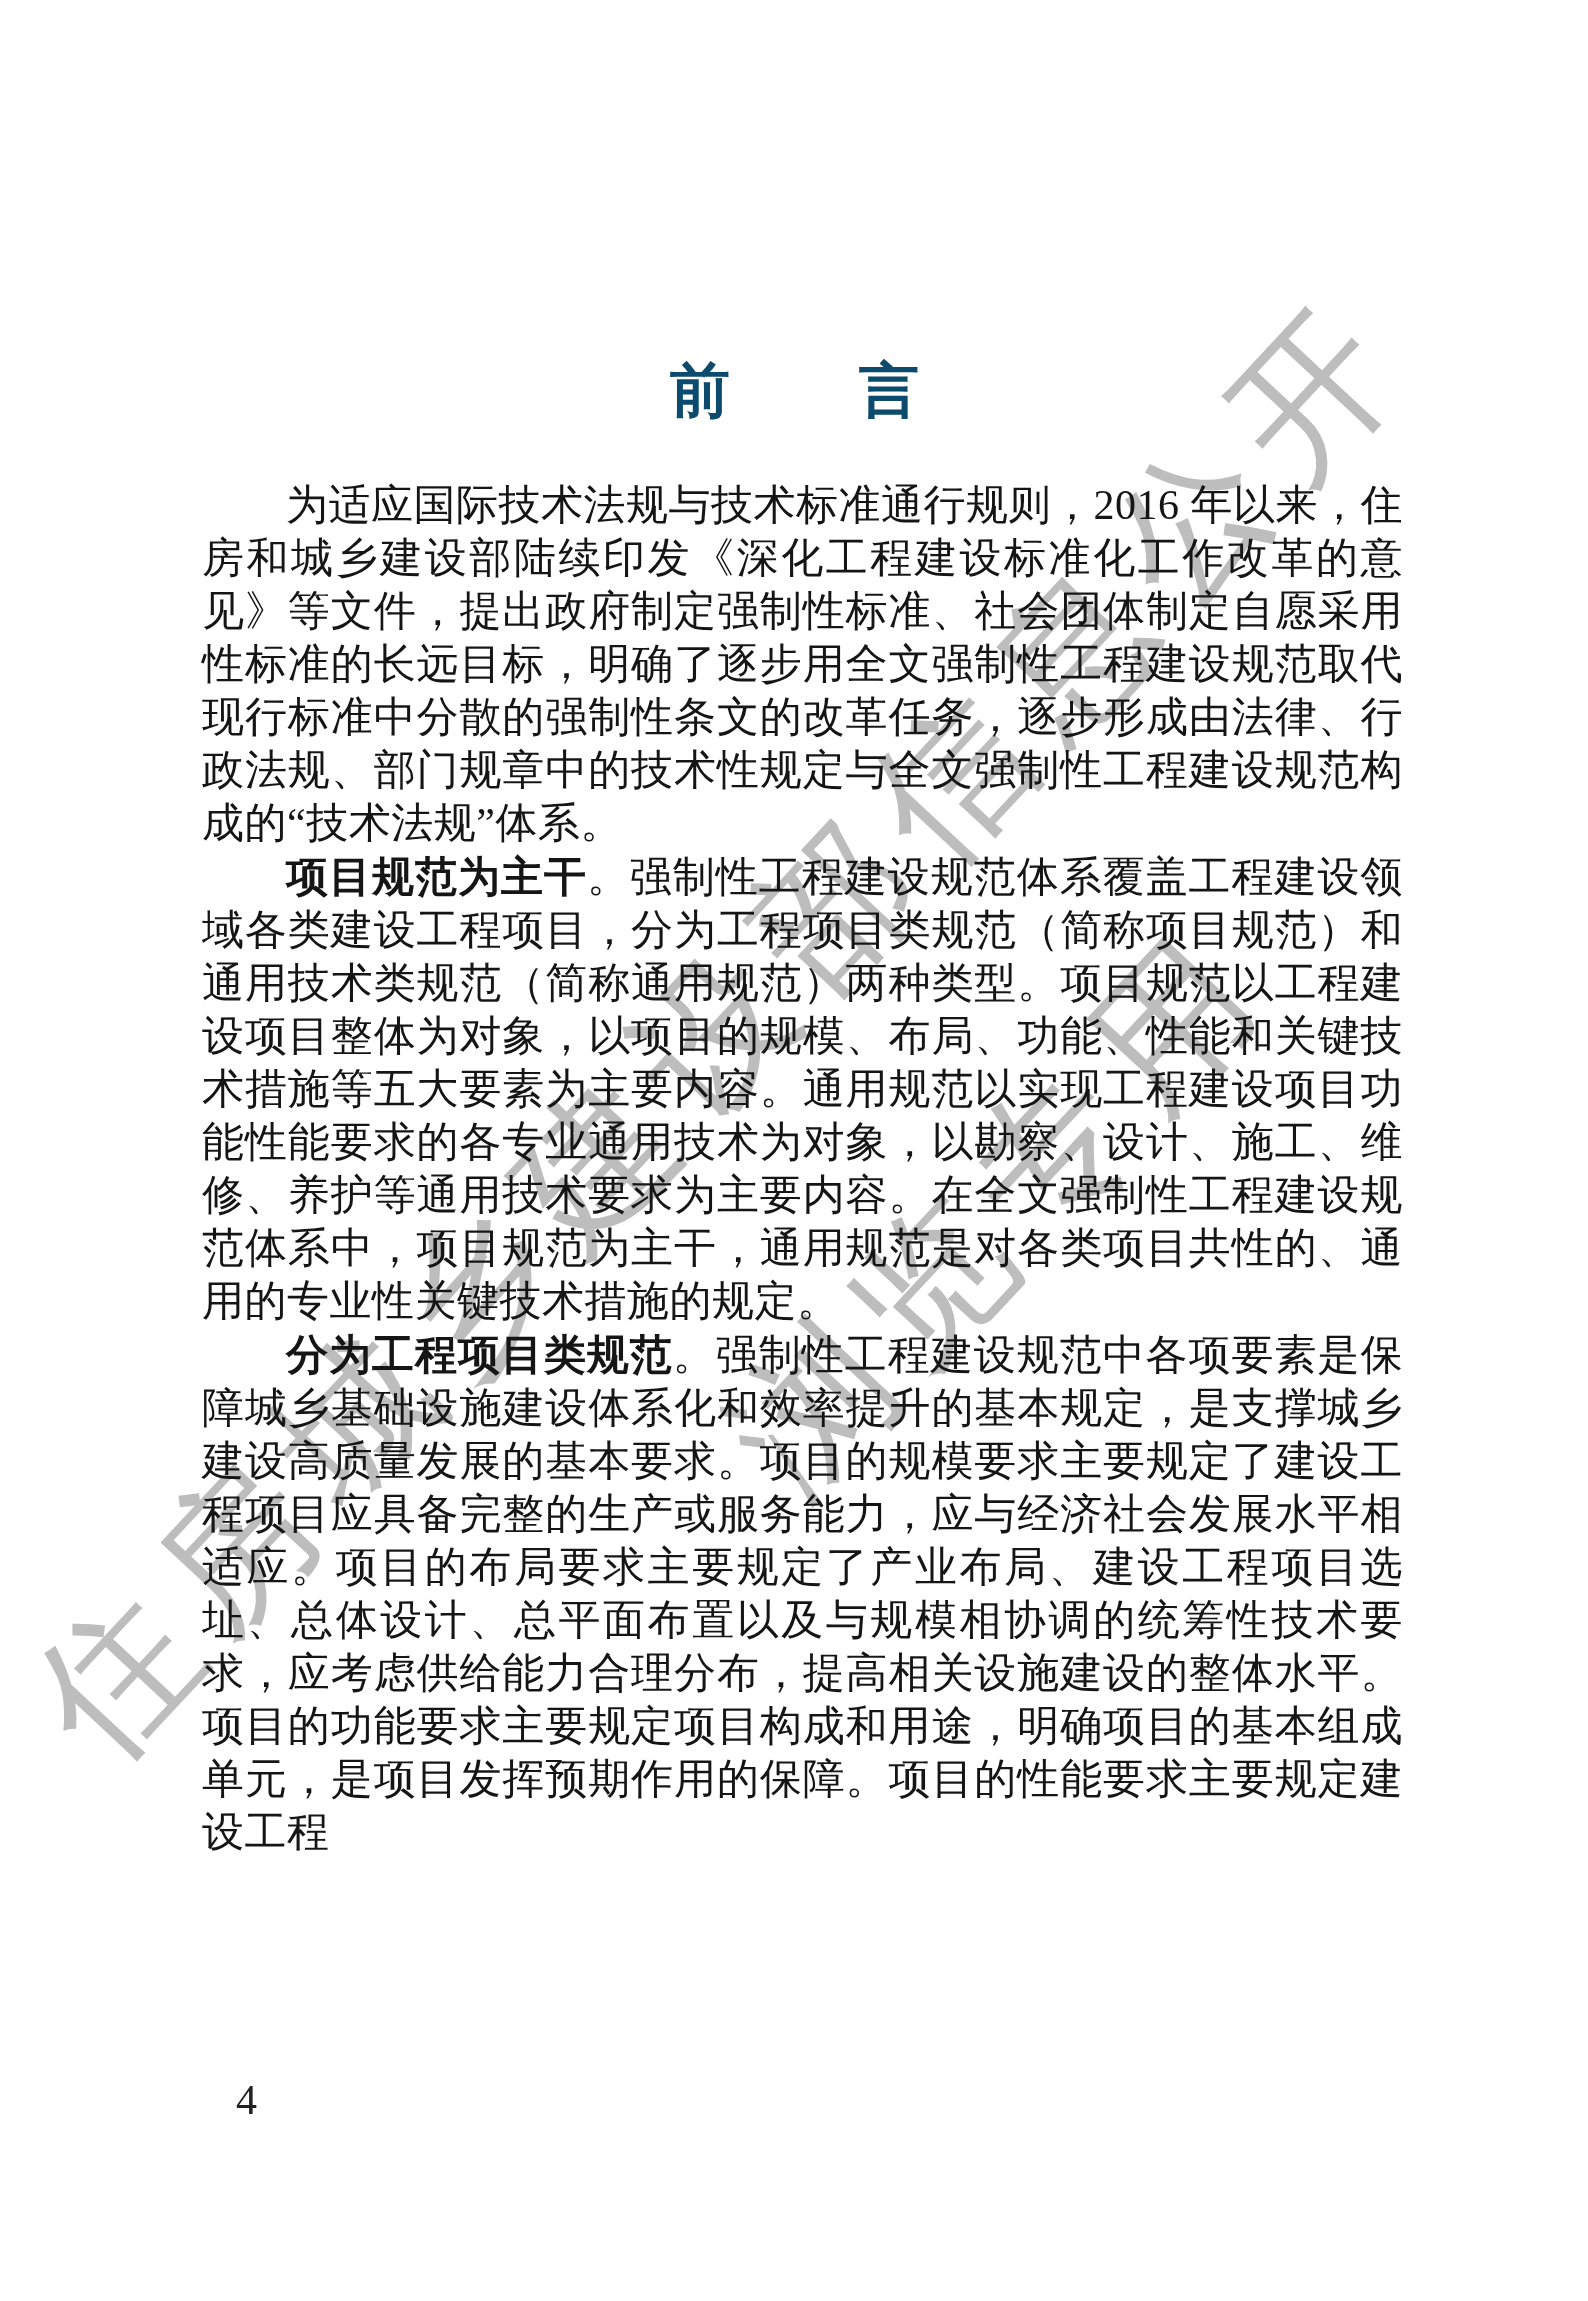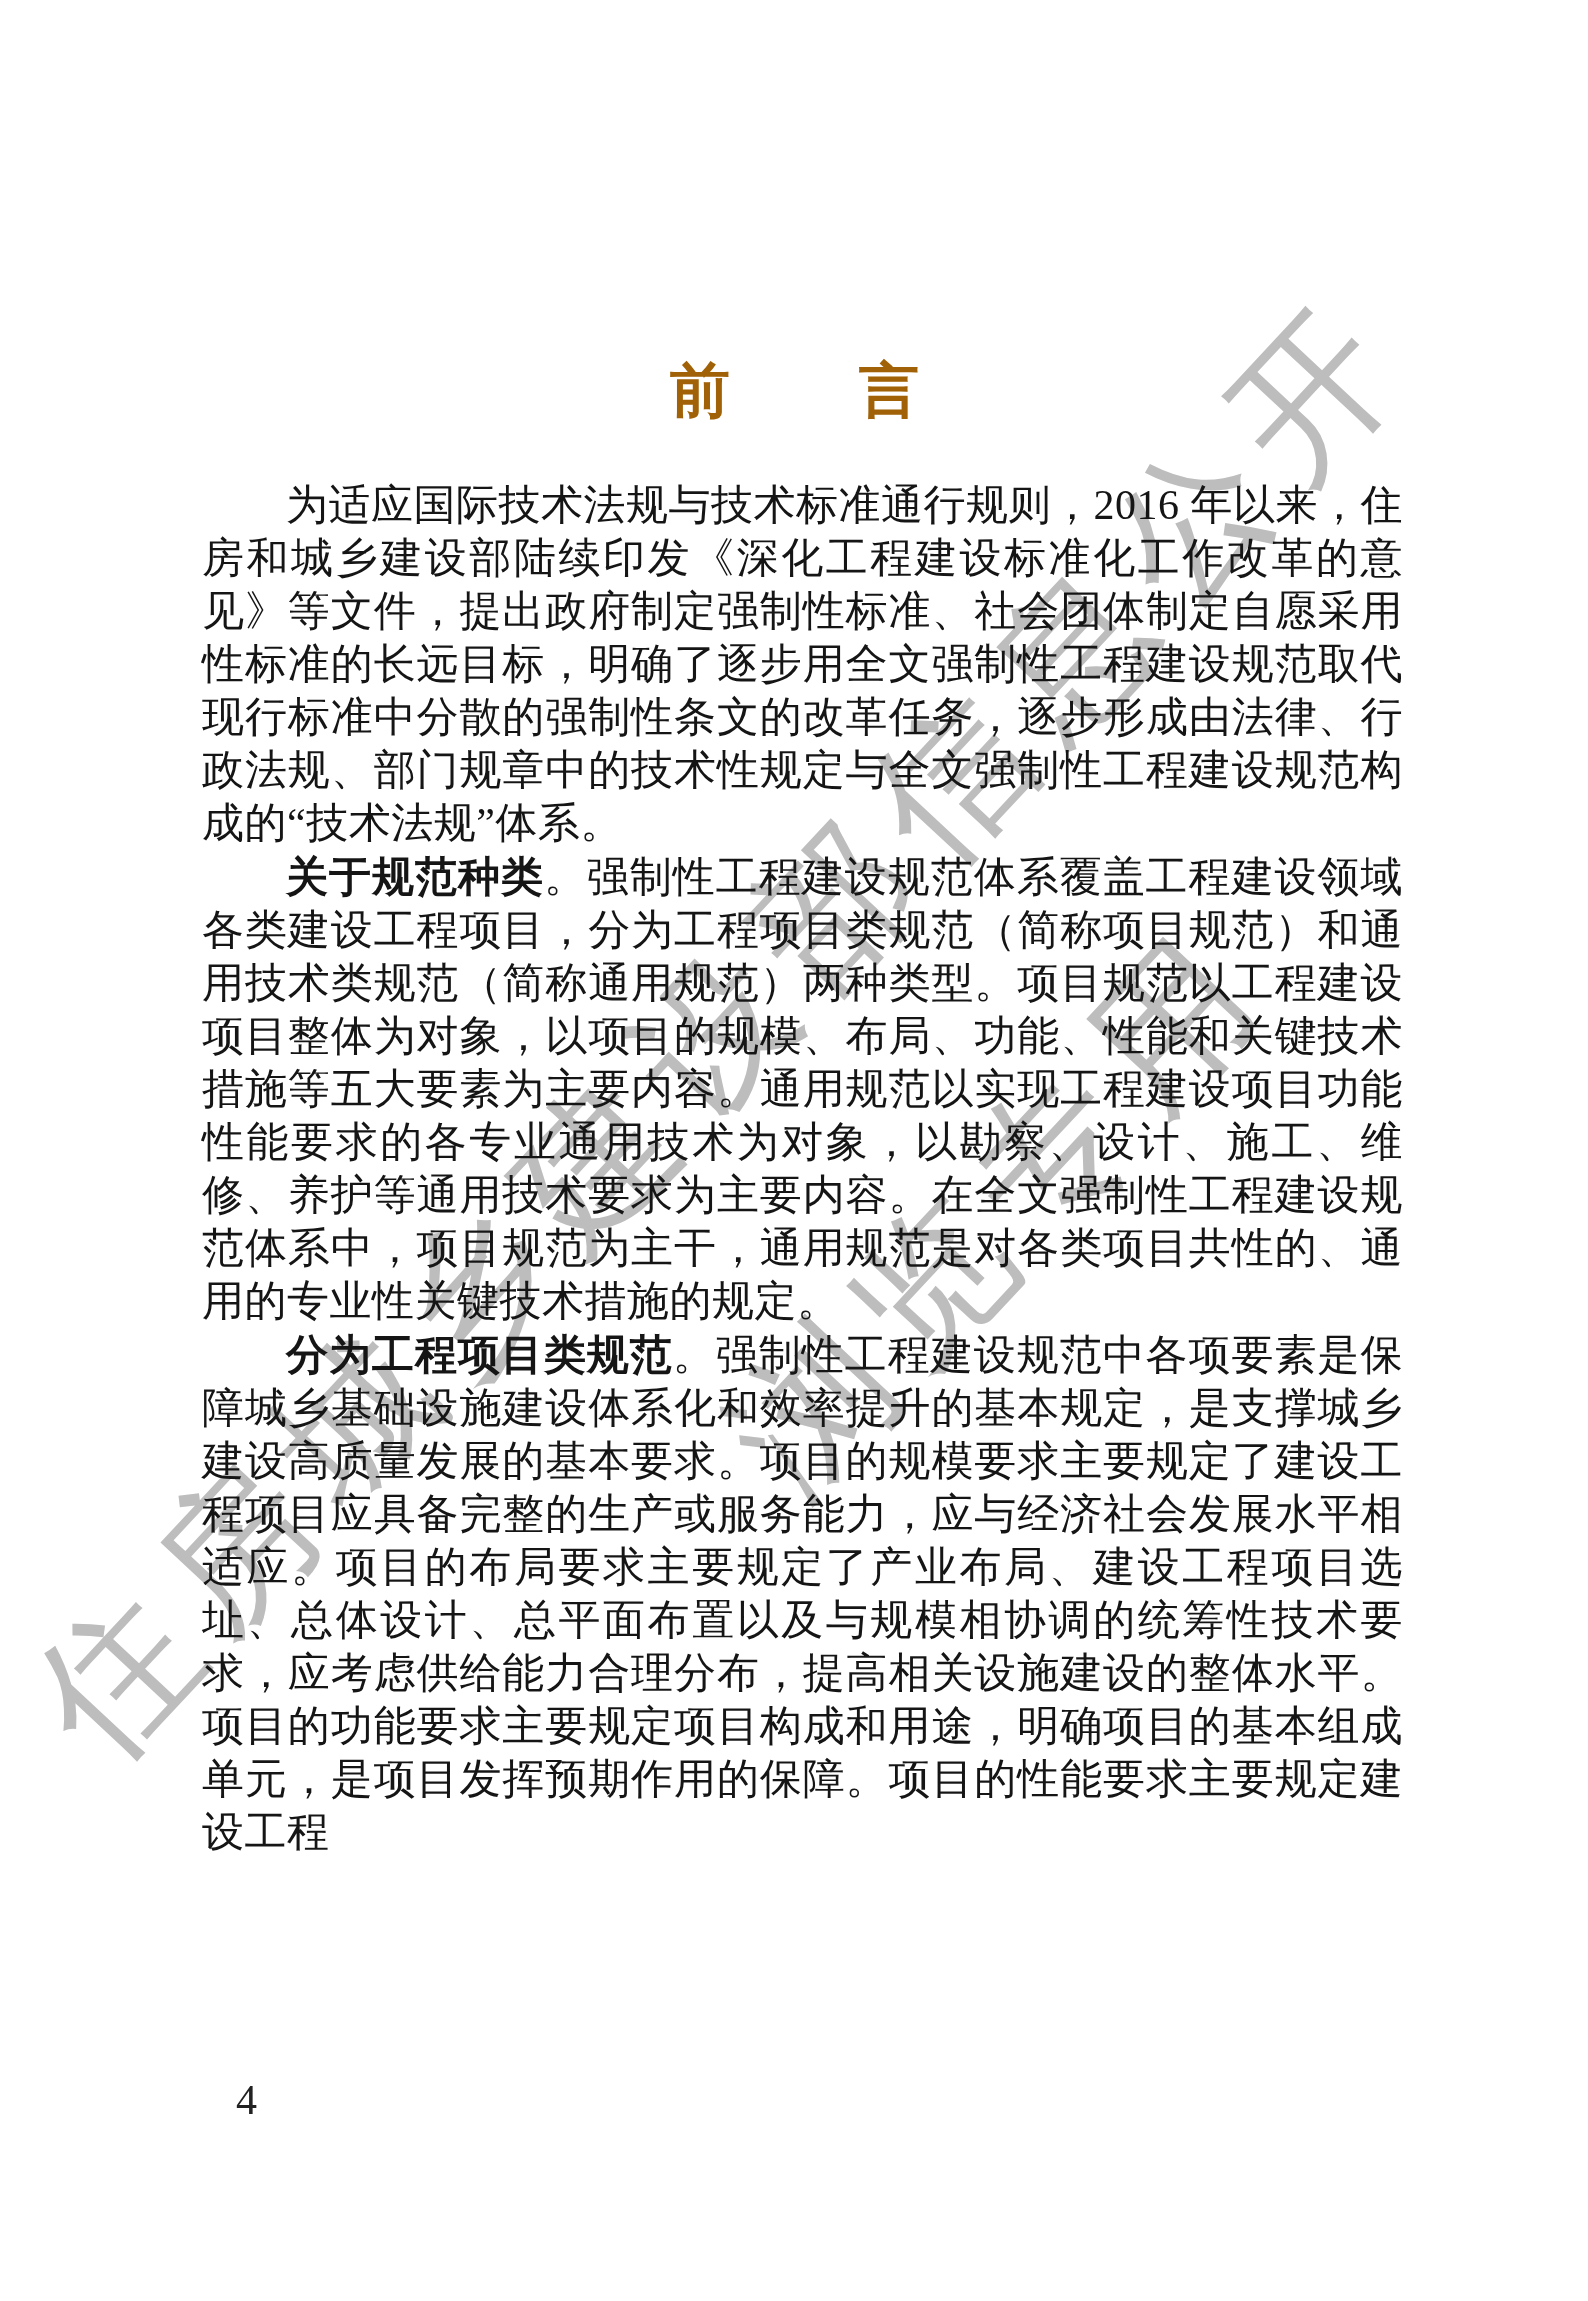--- a/index.html
+++ b/index.html
@@ -41,21 +41,21 @@
   
   .doc-title {
     position: absolute;
     z-index: 2;
     top: 317px;
     left: 0;
     width: 100%;
     text-align: center;
     font-size: 60px;
     font-weight: 700;
-    color: #a16207;
+    color: #0c4a6e;
     letter-spacing: 129px;
     padding-left: 129px;
     box-sizing: border-box;
     line-height: 1.15;
   }
   .doc-body {
     position: absolute;
     z-index: 2;
     left: 202px;
     top: 478px;
@@ -93,20 +93,20 @@
 
   <div class="watermark-layer">
     <div class="wm-line wm-line-1">住房城乡建设部信息公开</div>
     <div class="wm-line wm-line-2">浏览专用</div>
   </div>
 
   <h1 class="doc-title">前言</h1>
 
   <div class="doc-body">
     <p><span class="lead"></span><span>为适应国际技术法规与技术标准通行规则，2016 年以来，住房和城乡建设部陆续印发《深化工程建设标准化工作改革的意见》等文件，提出政府制定强制性标准、社会团体制定自愿采用性标准的长远目标，明确了逐步用全文强制性工程建设规范取代现行标准中分散的强制性条文的改革任务，逐步形成由法律、行政法规、部门规章中的技术性规定与全文强制性工程建设规范构成的“技术法规”体系。</span></p>
-    <p><span class="lead">关于规范种类</span><span>。强制性工程建设规范体系覆盖工程建设领域各类建设工程项目，分为工程项目类规范（简称项目规范）和通用技术类规范（简称通用规范）两种类型。项目规范以工程建设项目整体为对象，以项目的规模、布局、功能、性能和关键技术措施等五大要素为主要内容。通用规范以实现工程建设项目功能性能要求的各专业通用技术为对象，以勘察、设计、施工、维修、养护等通用技术要求为主要内容。在全文强制性工程建设规范体系中，项目规范为主干，通用规范是对各类项目共性的、通用的专业性关键技术措施的规定。</span></p>
+    <p><span class="lead">项目规范为主干</span><span>。强制性工程建设规范体系覆盖工程建设领域各类建设工程项目，分为工程项目类规范（简称项目规范）和通用技术类规范（简称通用规范）两种类型。项目规范以工程建设项目整体为对象，以项目的规模、布局、功能、性能和关键技术措施等五大要素为主要内容。通用规范以实现工程建设项目功能性能要求的各专业通用技术为对象，以勘察、设计、施工、维修、养护等通用技术要求为主要内容。在全文强制性工程建设规范体系中，项目规范为主干，通用规范是对各类项目共性的、通用的专业性关键技术措施的规定。</span></p>
     <p><span class="lead">分为工程项目类规范</span><span>。强制性工程建设规范中各项要素是保障城乡基础设施建设体系化和效率提升的基本规定，是支撑城乡建设高质量发展的基本要求。项目的规模要求主要规定了建设工程项目应具备完整的生产或服务能力，应与经济社会发展水平相适应。项目的布局要求主要规定了产业布局、建设工程项目选址、总体设计、总平面布置以及与规模相协调的统筹性技术要求，应考虑供给能力合理分布，提高相关设施建设的整体水平。项目的功能要求主要规定项目构成和用途，明确项目的基本组成单元，是项目发挥预期作用的保障。项目的性能要求主要规定建设工程</span></p>
   </div>
 
   <div class="page-number">4</div>
 
 </div>
 
 
 </body></html>

